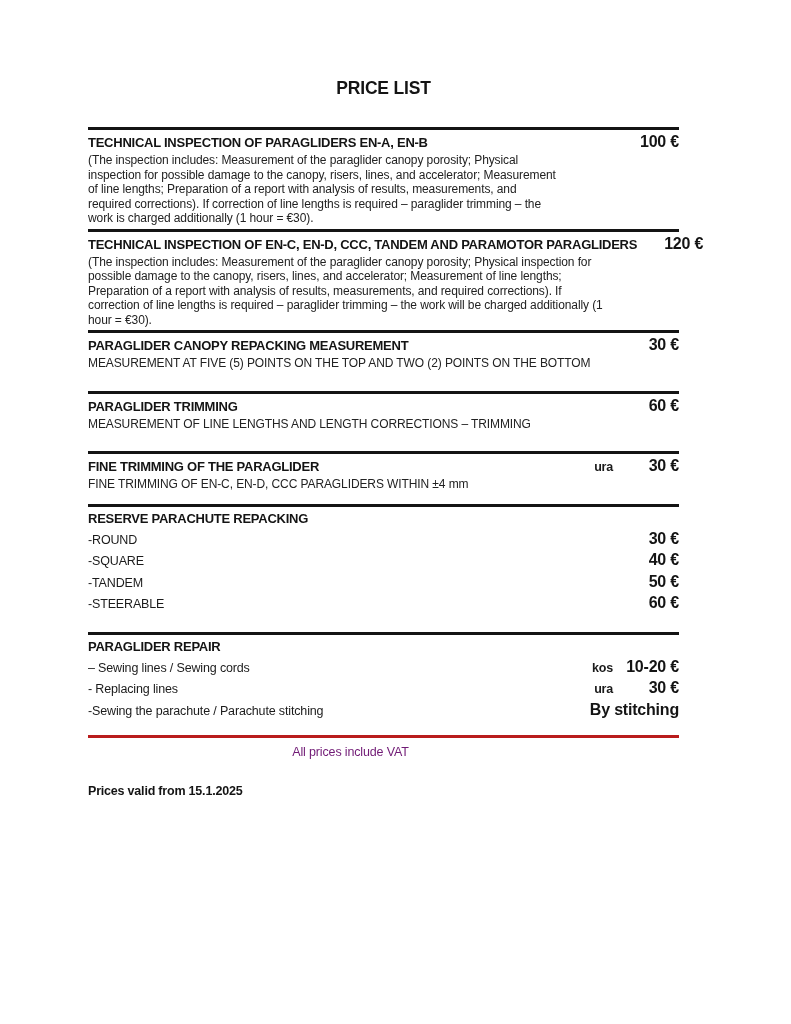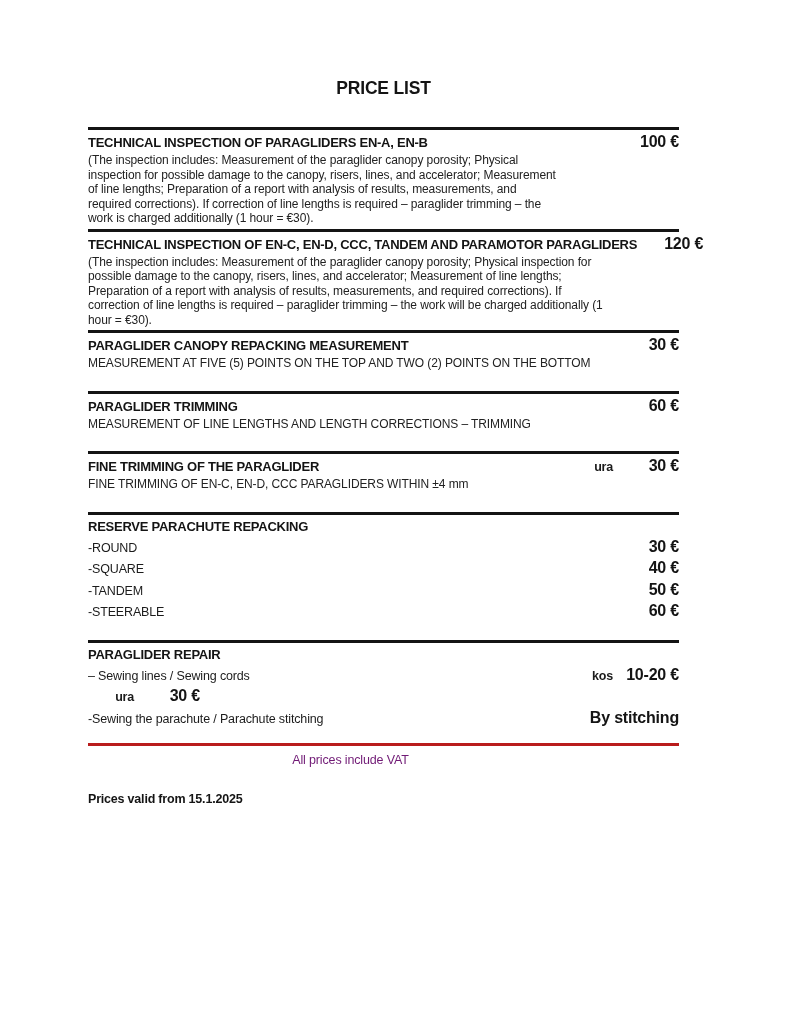--- a/index.html
+++ b/index.html
@@ -64,21 +64,21 @@
     font-size: 12px;
     line-height: 14.5px;
     letter-spacing: -0.1px;
     margin-top: 2px;
     color: #222222;
   }
   .sec-1 .desc { max-width: 470px; padding-bottom: 3px; }
   .sec-2 .desc { max-width: 520px; padding-bottom: 3px; }
   .sec-3 { padding-bottom: 20px; }
   .sec-4 { padding-bottom: 20px; }
-  .sec-5 { padding-bottom: 20px; }
+  .sec-5 { padding-bottom: 12px; }
   .sec-6 { padding-bottom: 17px; }
   .sec-7 { padding-bottom: 14px; }
   .items { margin-top: 2px; }
   .row.item { line-height: 19.5px; }
   .item-label {
     flex: 1;
     font-size: 12.5px;
     font-weight: normal;
     letter-spacing: -0.15px;
     white-space: nowrap;
@@ -193,20 +193,21 @@
         <span class="unit"></span>
         <span class="price"></span>
       </div>
       <div class="items">
         <div class="row item">
           <span class="item-label">– Sewing lines / Sewing cords</span>
           <span class="unit">kos</span>
           <span class="price">10-20 €</span>
         </div>
         <div class="row item">
+          <span class="item-label">- Replacing lines</span>
           <span class="unit">ura</span>
           <span class="price">30 €</span>
         </div>
         <div class="row item">
           <span class="item-label">-Sewing the parachute / Parachute stitching</span>
           <span class="unit"></span>
           <span class="price">By stitching</span>
         </div>
       </div>
     </section>

